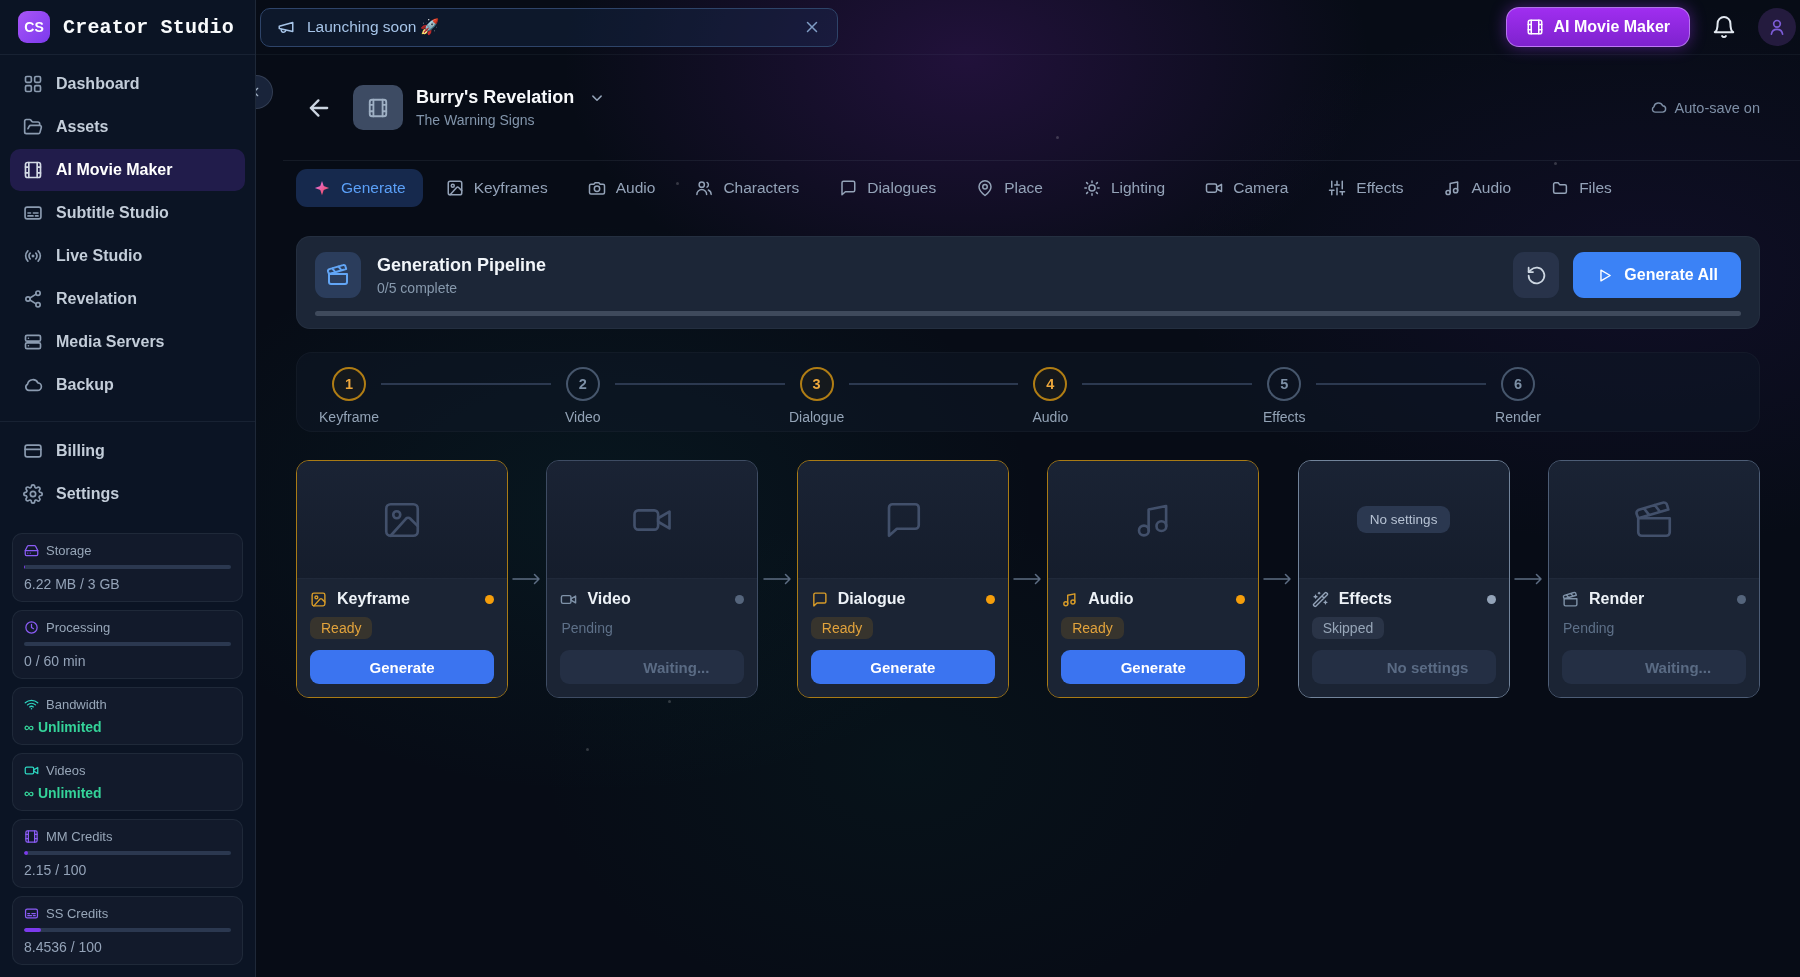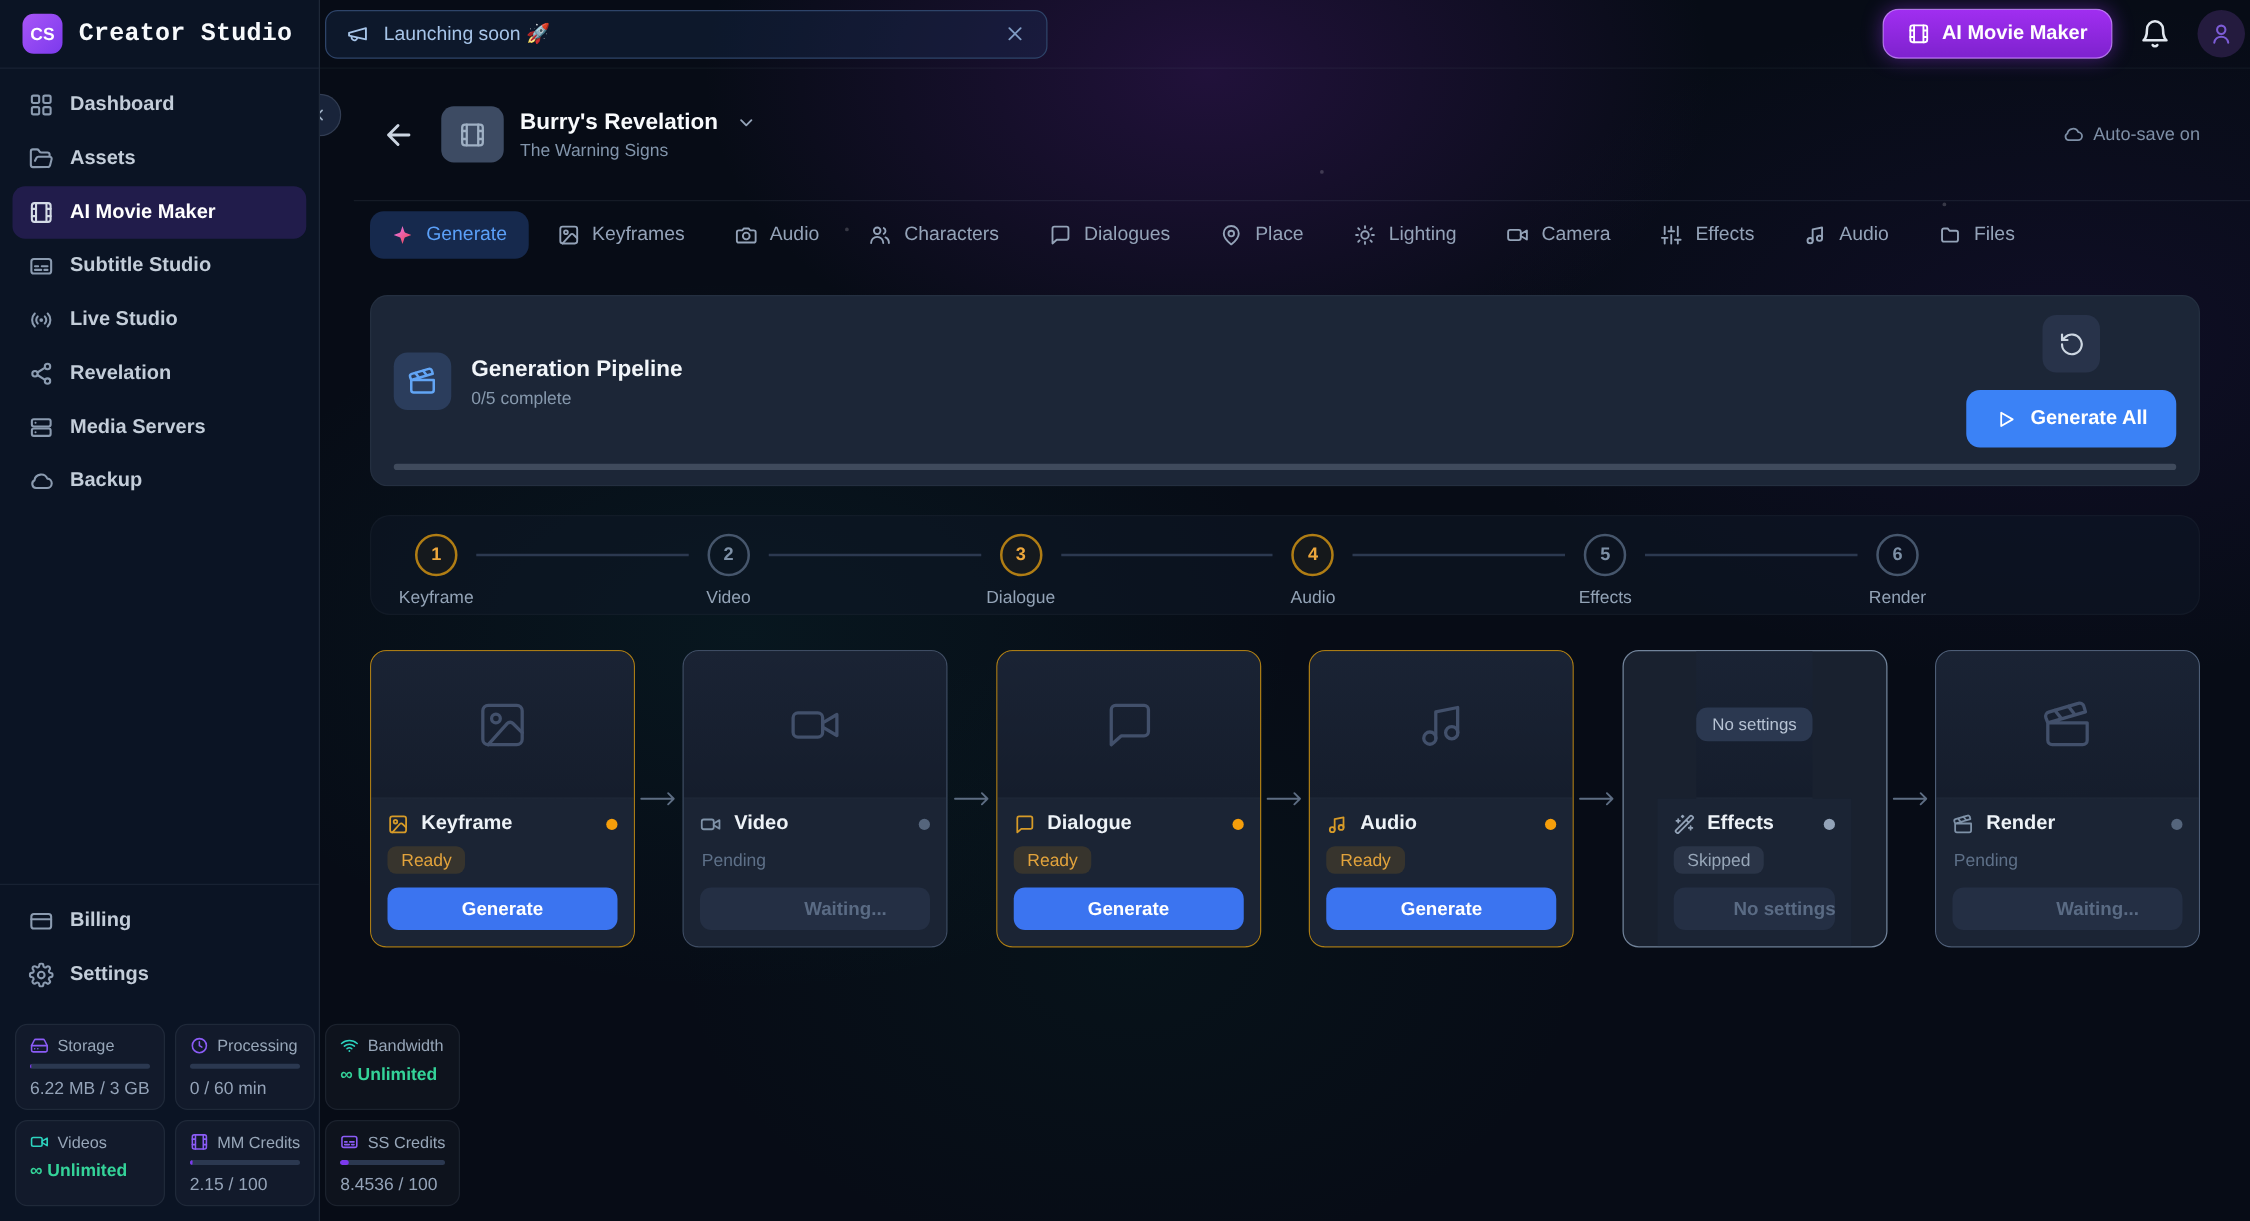--- a/index.html
+++ b/index.html
@@ -13,21 +13,21 @@
   .sb-header { height:55px; flex:0 0 55px; display:flex; align-items:center; gap:13px; padding:0 18px; border-bottom:1px solid rgba(148,163,184,.10); }
   .logo { width:32px; height:32px; border-radius:9px; background:linear-gradient(135deg,#a855f7,#7c3aed); display:flex; align-items:center; justify-content:center; font-weight:bold; font-size:14px; color:#fff; }
   .sb-title { font-size:20px; font-weight:bold; color:#f8fafc; letter-spacing:.2px; white-space:nowrap;font-family:Liberation Mono, monospace; }
   .nav { padding:8px 10px; display:flex; flex-direction:column; gap:1px; }
   .nav-item { display:flex; align-items:center; gap:13px; height:42px; padding:0 13px; border-radius:10px; color:#c3cdd9; font-size:16px; font-weight:600; cursor:pointer; white-space:nowrap; }
   .nav-item .ic { width:20px; height:20px; color:#8b9bb0; }
   .nav-item.active { background:rgba(124,58,237,.20); color:#ffffff; }
   .nav-item.active .ic { color:#d4dbe6; }
   .sb-spacer { flex:1; }
   .sb-divider { border-top:1px solid rgba(148,163,184,.10); }
-  .sb-stats { display:grid; grid-template-columns:1fr 1fr 1fr; gap:8px; padding:10px 12px 12px; }
+  .sb-stats { display:grid; grid-template-columns:1fr; gap:8px; padding:10px 12px 12px; }
   .stat-card { background:rgba(148,163,184,.05); border:1px solid rgba(148,163,184,.10); border-radius:10px; padding:9px 11px; display:flex; flex-direction:column; gap:7px; }
   .stat-top { display:flex; align-items:center; gap:7px; font-size:13px; color:#97a6b8; white-space:nowrap; }
   .stat-top .ic { width:15px; height:15px; }
   .stat-bar { height:4px; border-radius:2px; background:#2b3850; overflow:hidden; }
   .stat-bar > div { height:100%; background:#7c3aed; border-radius:2px; }
   .stat-value { font-size:14px; color:#94a3b8; white-space:nowrap; }
   .stat-value.green { color:#34d399; font-weight:600; }
   .inf { font-weight:bold; }
 
   
@@ -76,41 +76,41 @@
   .tab { display:flex; align-items:center; gap:10px; height:38px; padding:0 17px; border-radius:11px; font-size:15.5px; color:#94a3b8; cursor:pointer; white-space:nowrap; }
   .tab .ic { width:18px; height:18px; }
   .tab.active { background:#16294d; color:#5ba0f8; }
 
   .pipeline { margin-top:29px; background:#1c2637; border:1px solid rgba(148,163,184,.07); border-radius:14px; padding:15px 18px 12px; }
   .pipe-row { display:flex; align-items:center; gap:16px; }
   .pipe-icon { width:46px; height:46px; border-radius:11px; background:#2b3d5c; color:#62a5f5; display:flex; align-items:center; justify-content:center; }
   .pipe-icon .ic { width:24px; height:24px; }
   .pipe-title { font-size:18px; font-weight:bold; color:#f1f5f9; }
   .pipe-sub { font-size:14px; color:#8799ad; margin-top:4px; }
-  .pipe-actions { margin-left:auto; display:flex; gap:14px; align-items:center;flex-direction:column; }
+  .pipe-actions { margin-left:auto; display:flex; gap:14px; align-items:center; }
   .btn-reset { width:46px; height:46px; border-radius:11px; background:#28334a; color:#cdd7e2; display:flex; align-items:center; justify-content:center; cursor:pointer; }
   .btn-reset .ic { width:21px; height:21px; }
   .btn-generate-all { display:flex; align-items:center; gap:11px; height:46px; padding:0 23px; border-radius:11px; background:#3b82f6; color:#fff; font-size:16px; font-weight:600; cursor:pointer; white-space:nowrap; }
   .btn-generate-all .ic { width:17px; height:17px; }
   .pipe-bar { margin-top:13px; height:5px; border-radius:3px; background:#3f4a5c; overflow:hidden; }
   .pipe-bar-fill { height:100%; background:#3b82f6; border-radius:3px; }
 
   .stepper { margin-top:23px; background:rgba(15,23,38,.55); border:1px solid rgba(148,163,184,.05); border-radius:16px; height:80px; display:flex; align-items:flex-start; padding:14px 209px 0 20px; }
   .step { display:flex; flex-direction:column; align-items:center; width:64px; }
   .step-line { flex:1; height:2px; background:#2c3950; margin-top:16px; }
   .step-circle { width:34px; height:34px; border-radius:50%; border:2px solid; display:flex; align-items:center; justify-content:center; font-size:14.5px; font-weight:600; }
   .step.active .step-circle { border-color:#b07d14; color:#eda73c; background:rgba(120,80,10,.10); }
   .step.idle .step-circle { border-color:#46566c; color:#7d90a6; }
   .step-label { margin-top:8px; font-size:14px; color:#93a3b6; white-space:nowrap; }
 
   .cards { margin-top:28px; display:flex; align-items:stretch; }
   .card { width:212px; height:238px; border-radius:13px; border:1.5px solid #3e4c63; display:flex; flex-direction:column; overflow:hidden; background:#19212f; }
   .card.amber { border-color:#a97b15; }
   .card.gray { border-color:#3e4c63; }
-  .card.graylight { border-color:#72849b;align-items:center; }
+  .card.graylight { border-color:#72849b; }
   .card.render { border-color:#4d5d76; }
   .card-thumb { height:118px; flex:0 0 118px; background:linear-gradient(180deg,#1a2334,#151d2c); display:flex; align-items:center; justify-content:center; color:#42506b; border-bottom:1px solid rgba(148,163,184,.05); }
   .card-thumb .ic { width:42px; height:42px; stroke-width:1.5; }
   .thumb-note { background:#2b3850; color:#b6c2d3; font-size:13.5px; padding:6px 13px; border-radius:9px; }
   .card-body { flex:1; padding:11px 13px 13px; display:flex; flex-direction:column; background:#1b2434; }
   .card-title-row { display:flex; align-items:center; gap:10px; }
   .card-title-row .ic { width:17px; height:17px; color:#7f92a8; }
   .card.amber .card-title-row .ic { color:#d79b28; }
   .card.graylight .card-title-row .ic { color:#93a3b8; }
   .card-title { font-size:16px; font-weight:bold; color:#edf2f7; }

